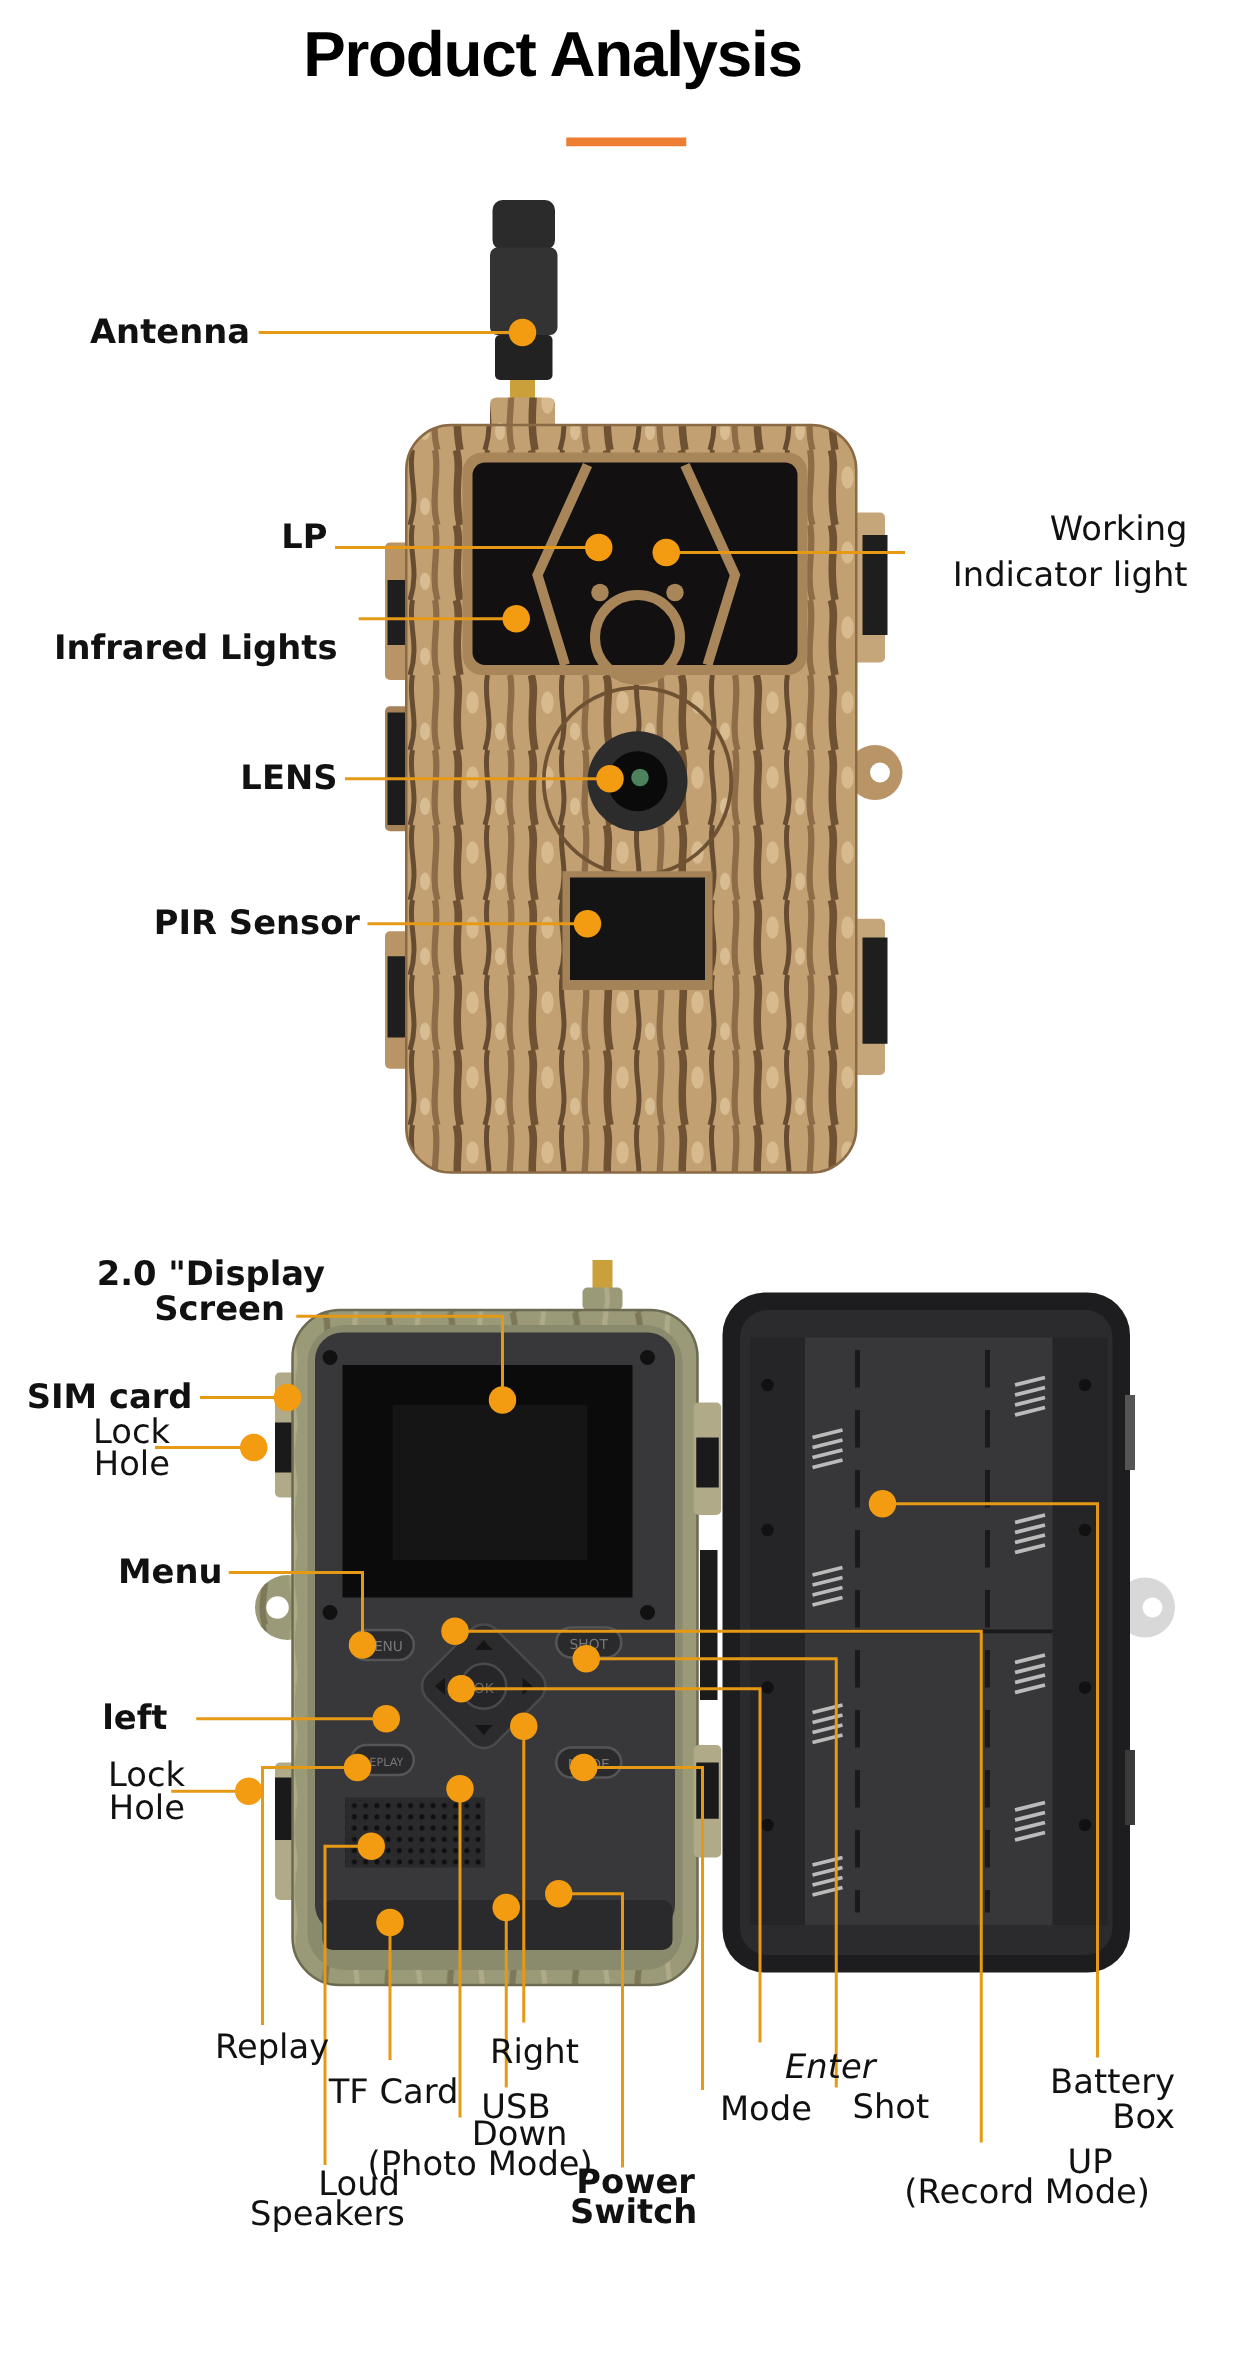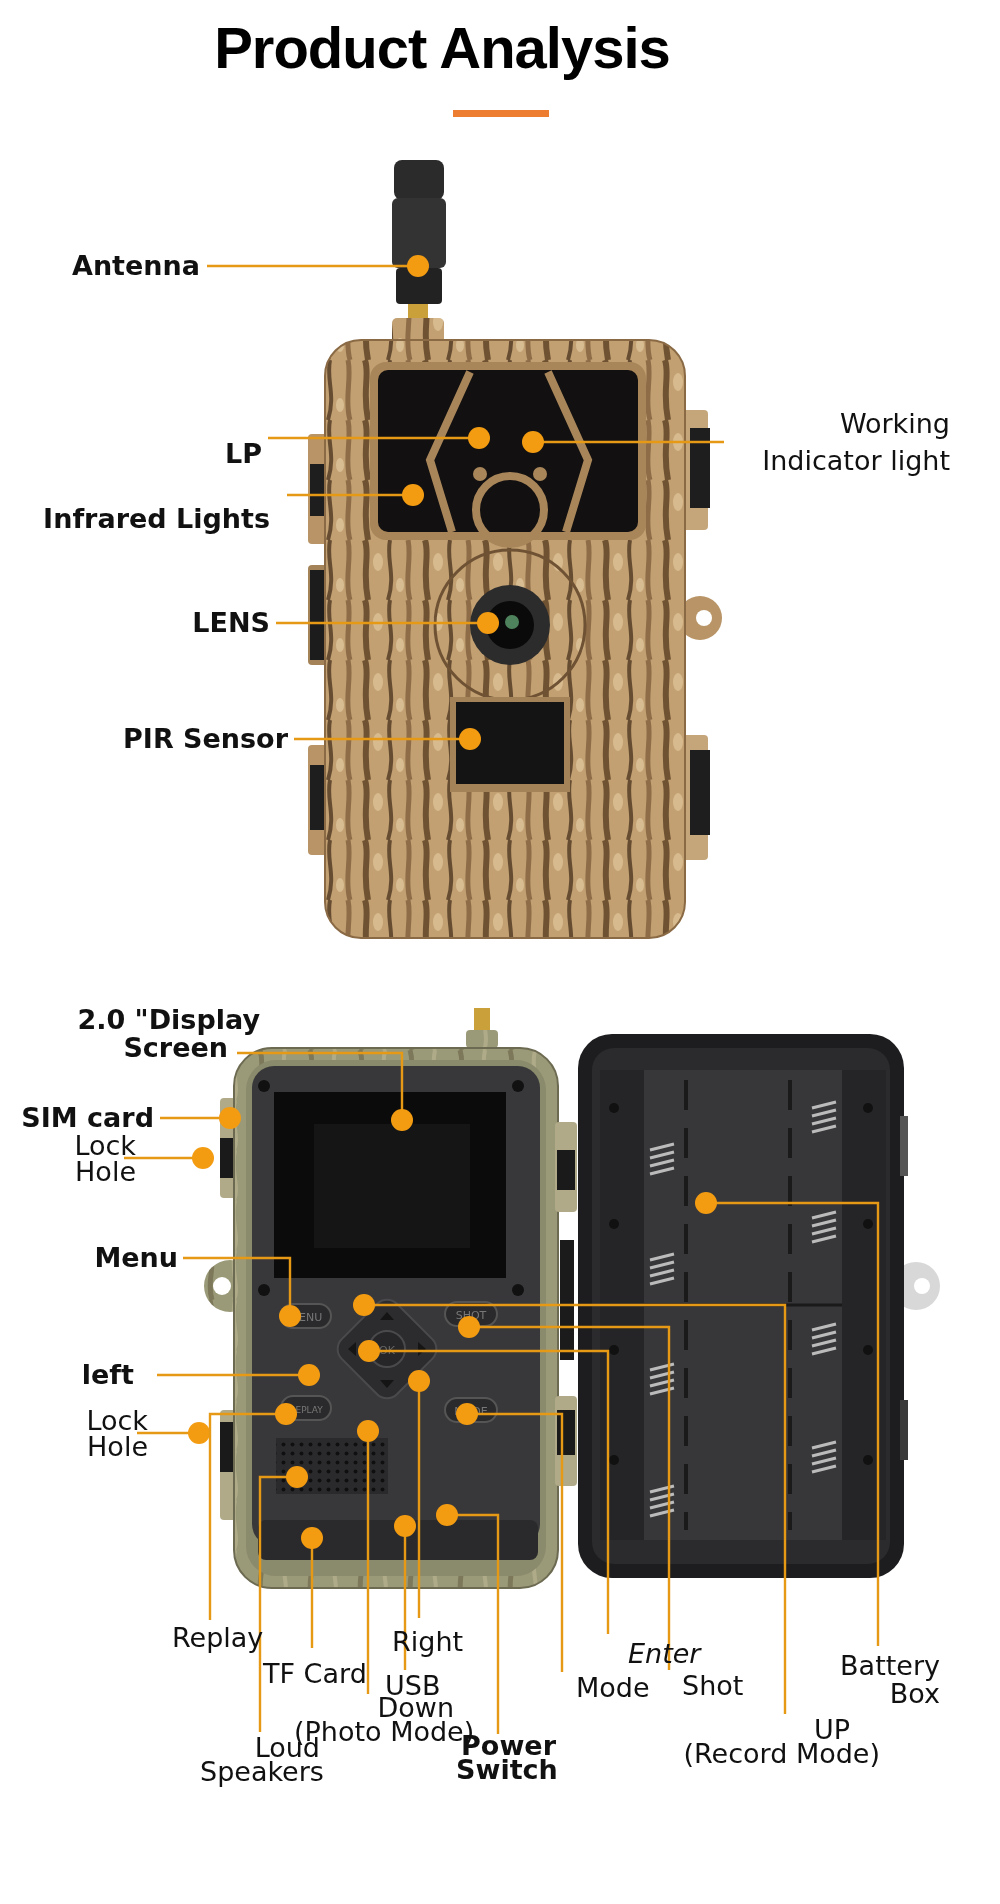--- a/index.html
+++ b/index.html
@@ -1,17 +1,17 @@
 <!DOCTYPE html>
 <html><head>
 <meta charset="utf-8">
 <style>
   html,body{margin:0;padding:0;background:#fff;}
   body{width:1000px;height:1904px;position:relative;overflow:hidden;font-family:"DejaVu Sans","Liberation Sans",sans-serif;color:#111;}
-  .title{position:absolute;left:0;top:14px;width:884px;text-align:center;font-family:"Liberation Sans",sans-serif;font-weight:bold;font-size:58px;letter-spacing:-1px;color:#000;}
+  .title{position:absolute;left:0;top:14px;width:884px;text-align:center;font-family:"Liberation Sans",sans-serif;font-weight:bold;font-size:51px;letter-spacing:-1px;color:#000;}
   .underline{position:absolute;left:453px;top:110px;width:96px;height:7px;background:#ed7d31;}
   .lbl{position:absolute;font-size:27px;line-height:27px;color:#111;white-space:nowrap;}
   .lbl.c{text-align:right;}
   .lbl.r{text-align:right;font-weight:bold;}
   svg.overlay{position:absolute;left:0;top:0;}
   .dot{fill:#f39c12;}
   .ln{stroke:#e69914;stroke-width:2.4;fill:none;}
 </style>
 </head>
 <body>
@@ -205,21 +205,21 @@
     <circle class="dot" cx="369" cy="1351" r="11"></circle>
   <polyline class="ln" points="669,1670 669,1327 469,1327"></polyline>
     <circle class="dot" cx="469" cy="1327" r="11"></circle>
   <polyline class="ln" points="785,1714 785,1305 364,1305"></polyline>
     <circle class="dot" cx="364" cy="1305" r="11"></circle>
   <polyline class="ln" points="878,1646 878,1203 706,1203"></polyline>
     <circle class="dot" cx="706" cy="1203" r="11"></circle>
 </svg>
 
 <div class="lbl r" style="left:40px;top:252px;width:160px;">Antenna</div>
-<div class="lbl r" style="left:160px;top:440px;width:102px;">LP</div>
+<div class="lbl r" style="left:160px;top:416px;width:102px;">LP</div>
 <div class="lbl r" style="left:30px;top:481px;width:240px;margin-top:24px;">Infrared Lights</div>
 <div class="lbl r" style="left:130px;top:609px;width:140px;">LENS</div>
 <div class="lbl r" style="left:80px;top:725px;width:208px;">PIR Sensor</div>
 <div class="lbl c" style="left:730px;top:410px;width:220px;">
   <div>Working</div>
   <div style="margin-top:10px">Indicator light</div>
 </div>
 
 <div class="lbl r" style="left:60px;top:1006px;width:200px;line-height:28px;">
   <div>2.0 "Display</div>
@@ -248,20 +248,20 @@
 </div>
 <div class="lbl" style="left:385px;top:1672px;">USB</div>
 <div class="lbl" style="left:392px;top:1628px;">Right</div>
 <div class="lbl c" style="left:456px;top:1734px;width:100px;line-height:24px;font-weight:bold;">
   <div>Power</div>
   <div>Switch</div>
 </div>
 <div class="lbl" style="left:576px;top:1674px;">Mode</div>
 <div class="lbl" style="left:628px;top:1640px;font-style:italic;">Enter</div>
 <div class="lbl" style="left:682px;top:1672px;">Shot</div>
-<div class="lbl c" style="left:650px;top:1718px;width:230px;line-height:24px;">
+<div class="lbl c" style="left:690px;top:1718px;width:230px;line-height:24px;">
   <div style="padding-right:30px">UP</div>
   <div>(Record Mode)</div>
 </div>
 <div class="lbl c" style="left:820px;top:1652px;width:120px;line-height:28px;">
   <div>Battery</div>
   <div style="padding-left:14px">Box</div>
 </div>
 
 </body></html>

